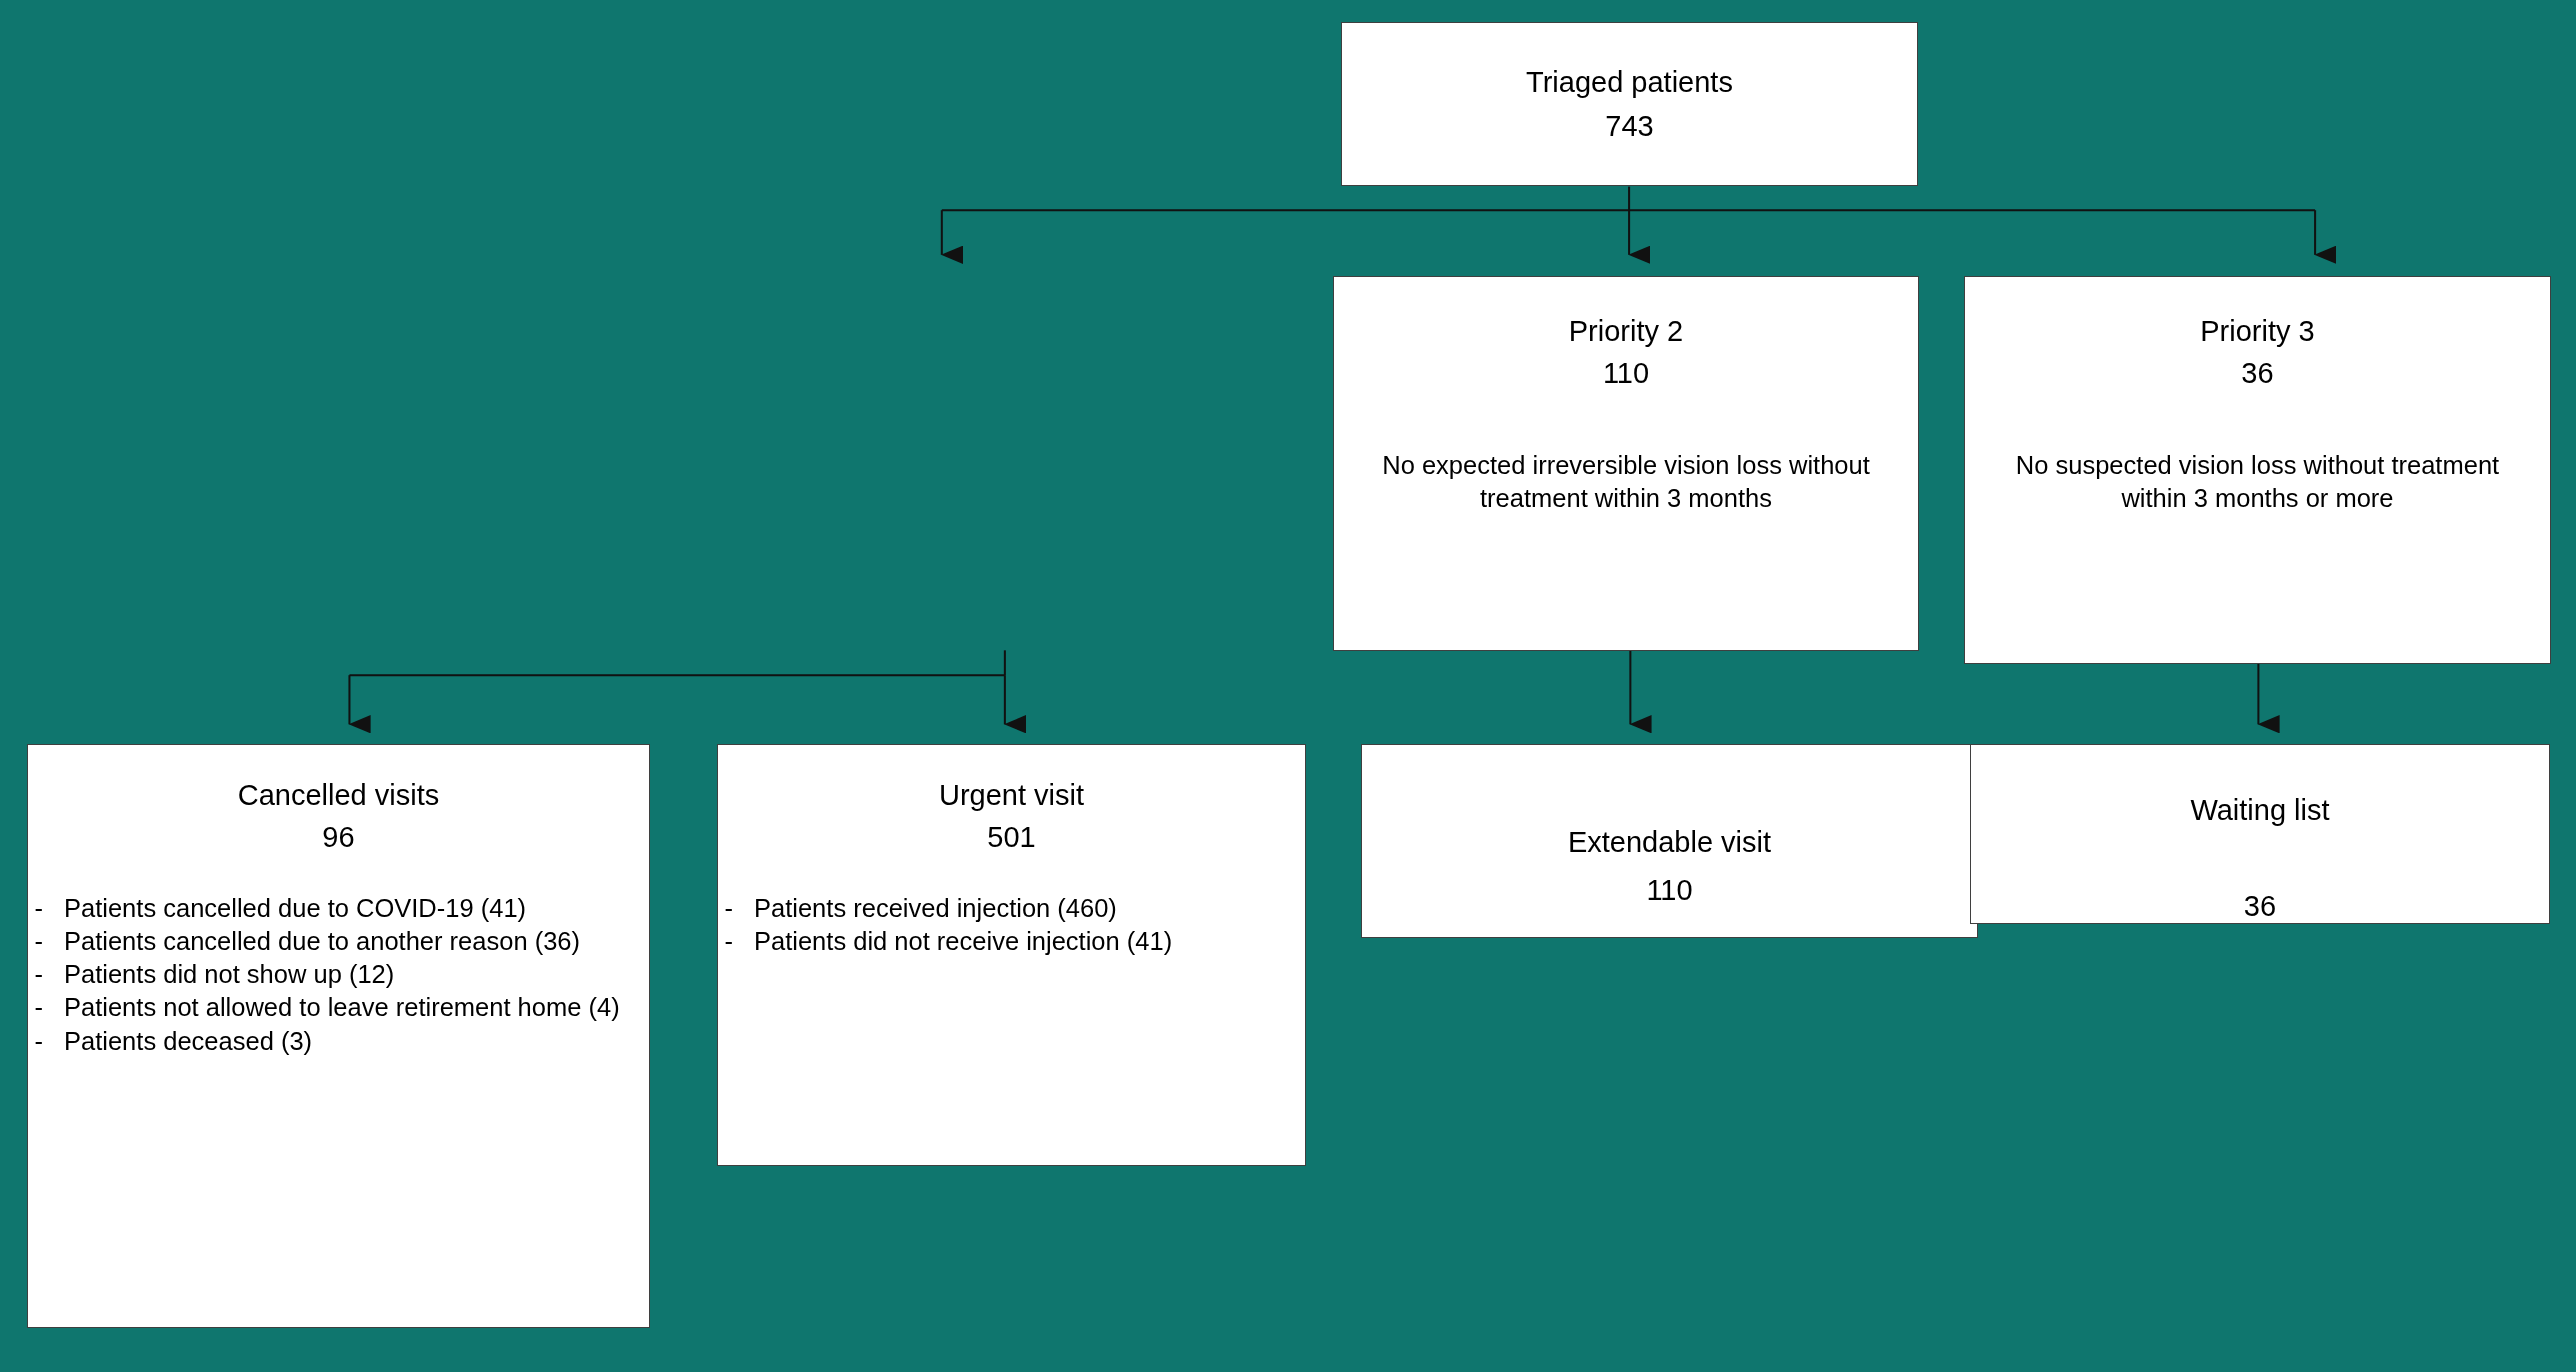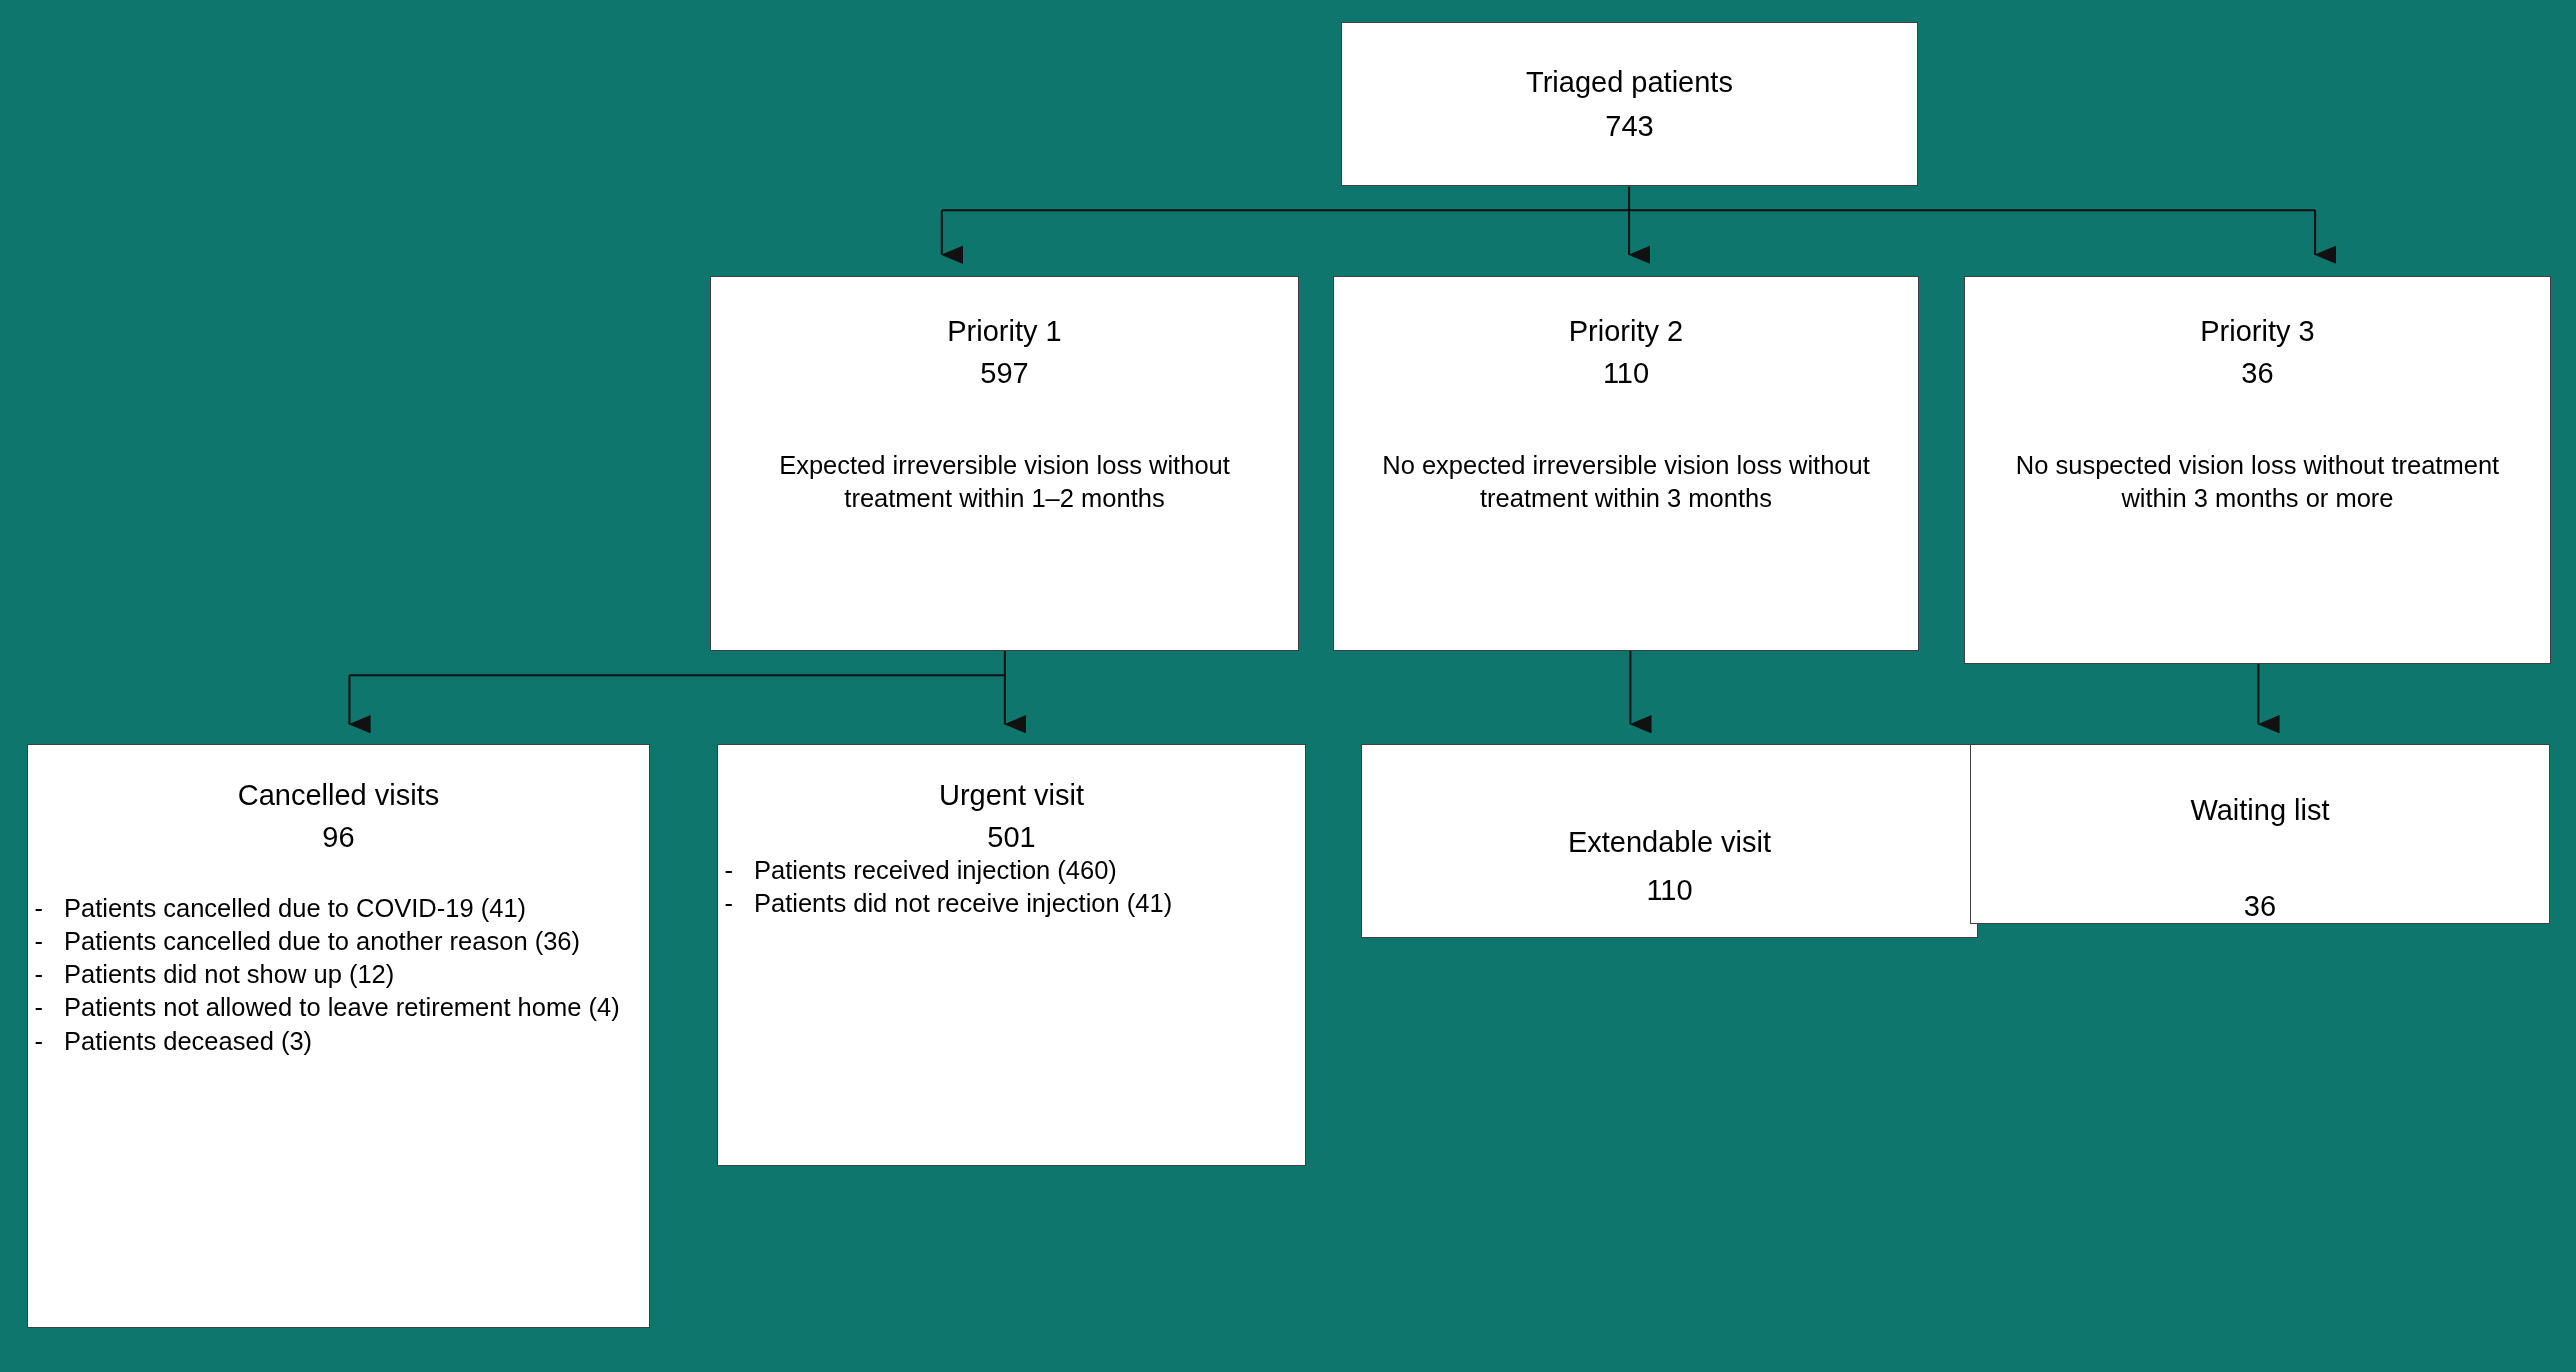--- a/index.html
+++ b/index.html
@@ -99,21 +99,21 @@
   #node-cancelled { left: 27px;   top: 744px; width: 623px;  height: 584px; padding-top: 33px; }
   #node-urgent    { left: 717px; top: 744px; width: 589px;  height: 422px; padding-top: 33px; }
   #node-extend    { left: 1361px; top: 744px; width: 617px;  height: 194px; padding-top: 80px; }
   #node-waiting   { left: 1970px; top: 744px; width: 580px;  height: 180px; padding-top: 48px; justify-content: space-between; }
 
   #node-cancelled .box-title { margin-bottom: 7.6px; }
   #node-cancelled .box-count { margin-bottom: 38px; }
   #node-cancelled .bullets   { padding-right: 25.5px; }
 
   #node-urgent .box-title { margin-bottom: 7.6px; }
-  #node-urgent .box-count { }
+  #node-urgent .box-count { margin-bottom: 38px; }
   #node-urgent .bullets   { padding-right: 25.5px; }
 
   #node-extend .box-title  { margin-bottom: 14px; }
   #node-waiting .box-title { margin-bottom: 14px; }
 </style>
 </head>
 <body>
 
 <div id="canvas">
 
@@ -146,25 +146,20 @@
     <g stroke="#111111" stroke-width="3.2" fill="none">
       <path d="M 3545 1021 L 3545 1137" marker-end="url(#arrowhead)"></path>
     </g>
   </svg>
 
   <div class="box" id="node-triaged">
     <div class="box-title">Triaged patients</div>
     <div class="box-count">743</div>
   </div>
 
-  <div class="box priority-box" id="node-p1">
-    <div class="box-title">Priority 1</div>
-    <div class="box-count">597</div>
-    <div class="box-desc">Expected irreversible vision loss without treatment within 1–2 months</div>
-  </div>
 
   <div class="box priority-box" id="node-p2">
     <div class="box-title">Priority 2</div>
     <div class="box-count">110</div>
     <div class="box-desc">No expected irreversible vision loss without treatment within 3 months</div>
   </div>
 
   <div class="box priority-box" id="node-p3">
     <div class="box-title">Priority 3</div>
     <div class="box-count">36</div>

